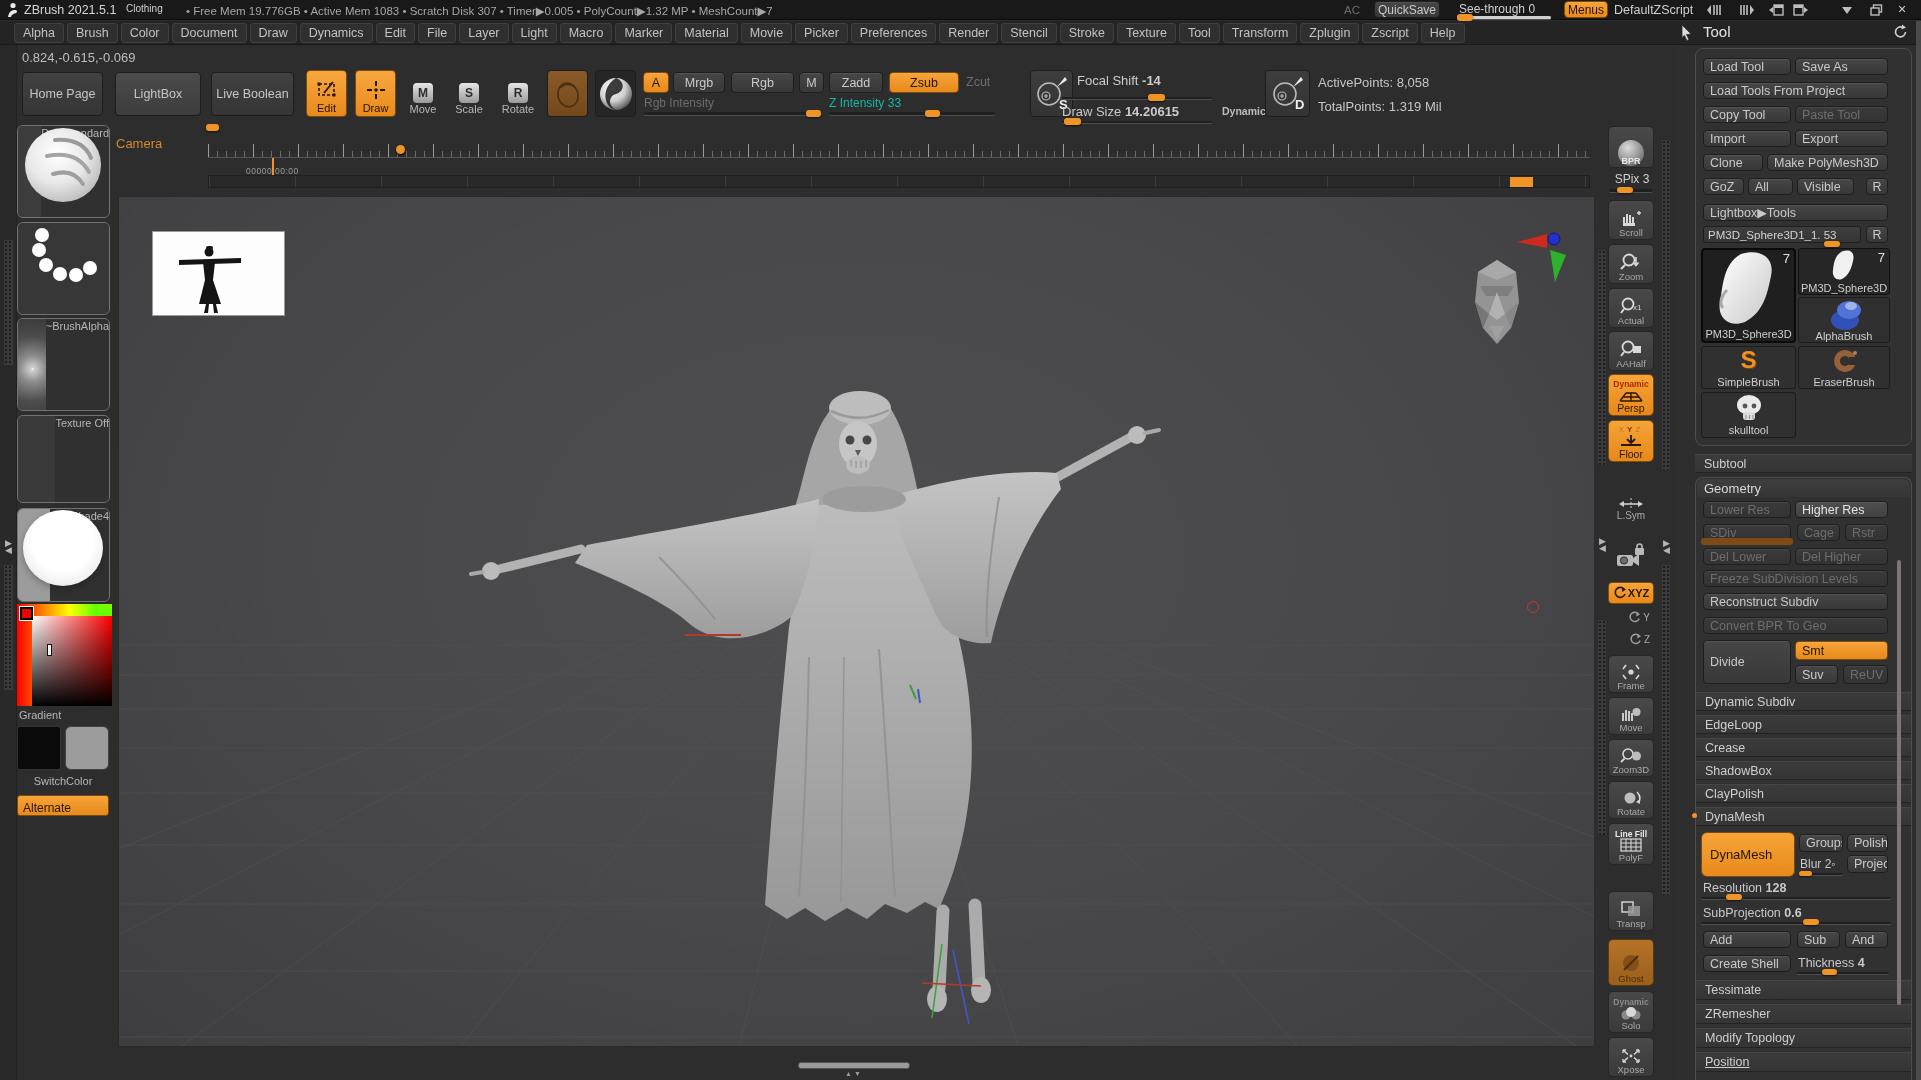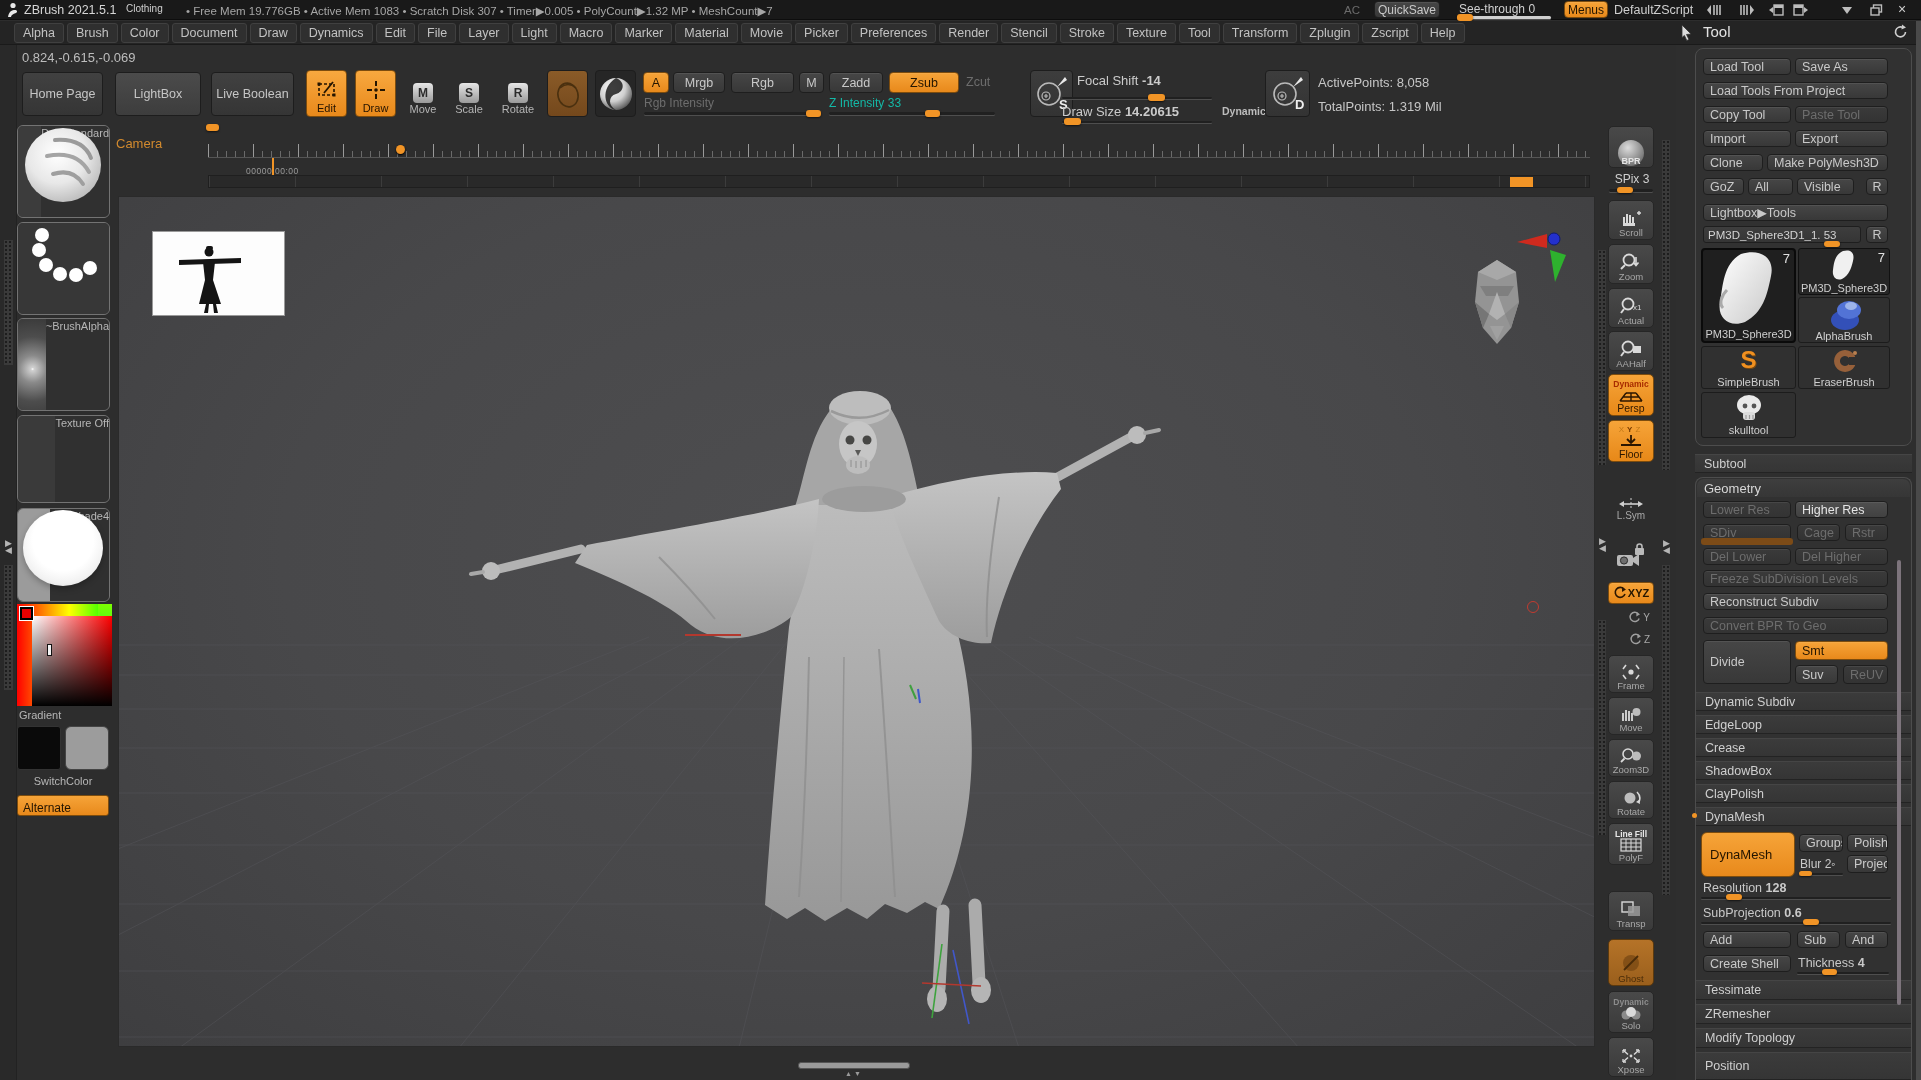--- a/index.html
+++ b/index.html
@@ -875,20 +875,20 @@
 
   <div class="abs sec" style="left:20px;top:935px;width:215px;height:20px;">
       <span>Tessimate</span>
     </div>
   <div class="abs sec" style="left:20px;top:959px;width:215px;height:20px;">
       <span>ZRemesher</span>
     </div>
   <div class="abs sec" style="left:20px;top:983px;width:215px;height:20px;">
       <span>Modify Topology</span>
     </div>
-  <div class="abs sec" style="left:20px;top:1007px;width:215px;height:28px;">
+  <div class="abs sec" style="left:20px;top:1007px;width:215px;height:20px;text-decoration:underline;">
       <span>Position</span>
     </div>
 
   <div class="abs" style="left:221px;top:515px;width:4px;height:445px;background:#7d747c;border-radius:2px;"></div>
 </div>
 
 <div class="abs" style="left:1916px;top:21px;width:5px;height:1059px;background:#4a4a4a;"></div>
 
 </body></html>

